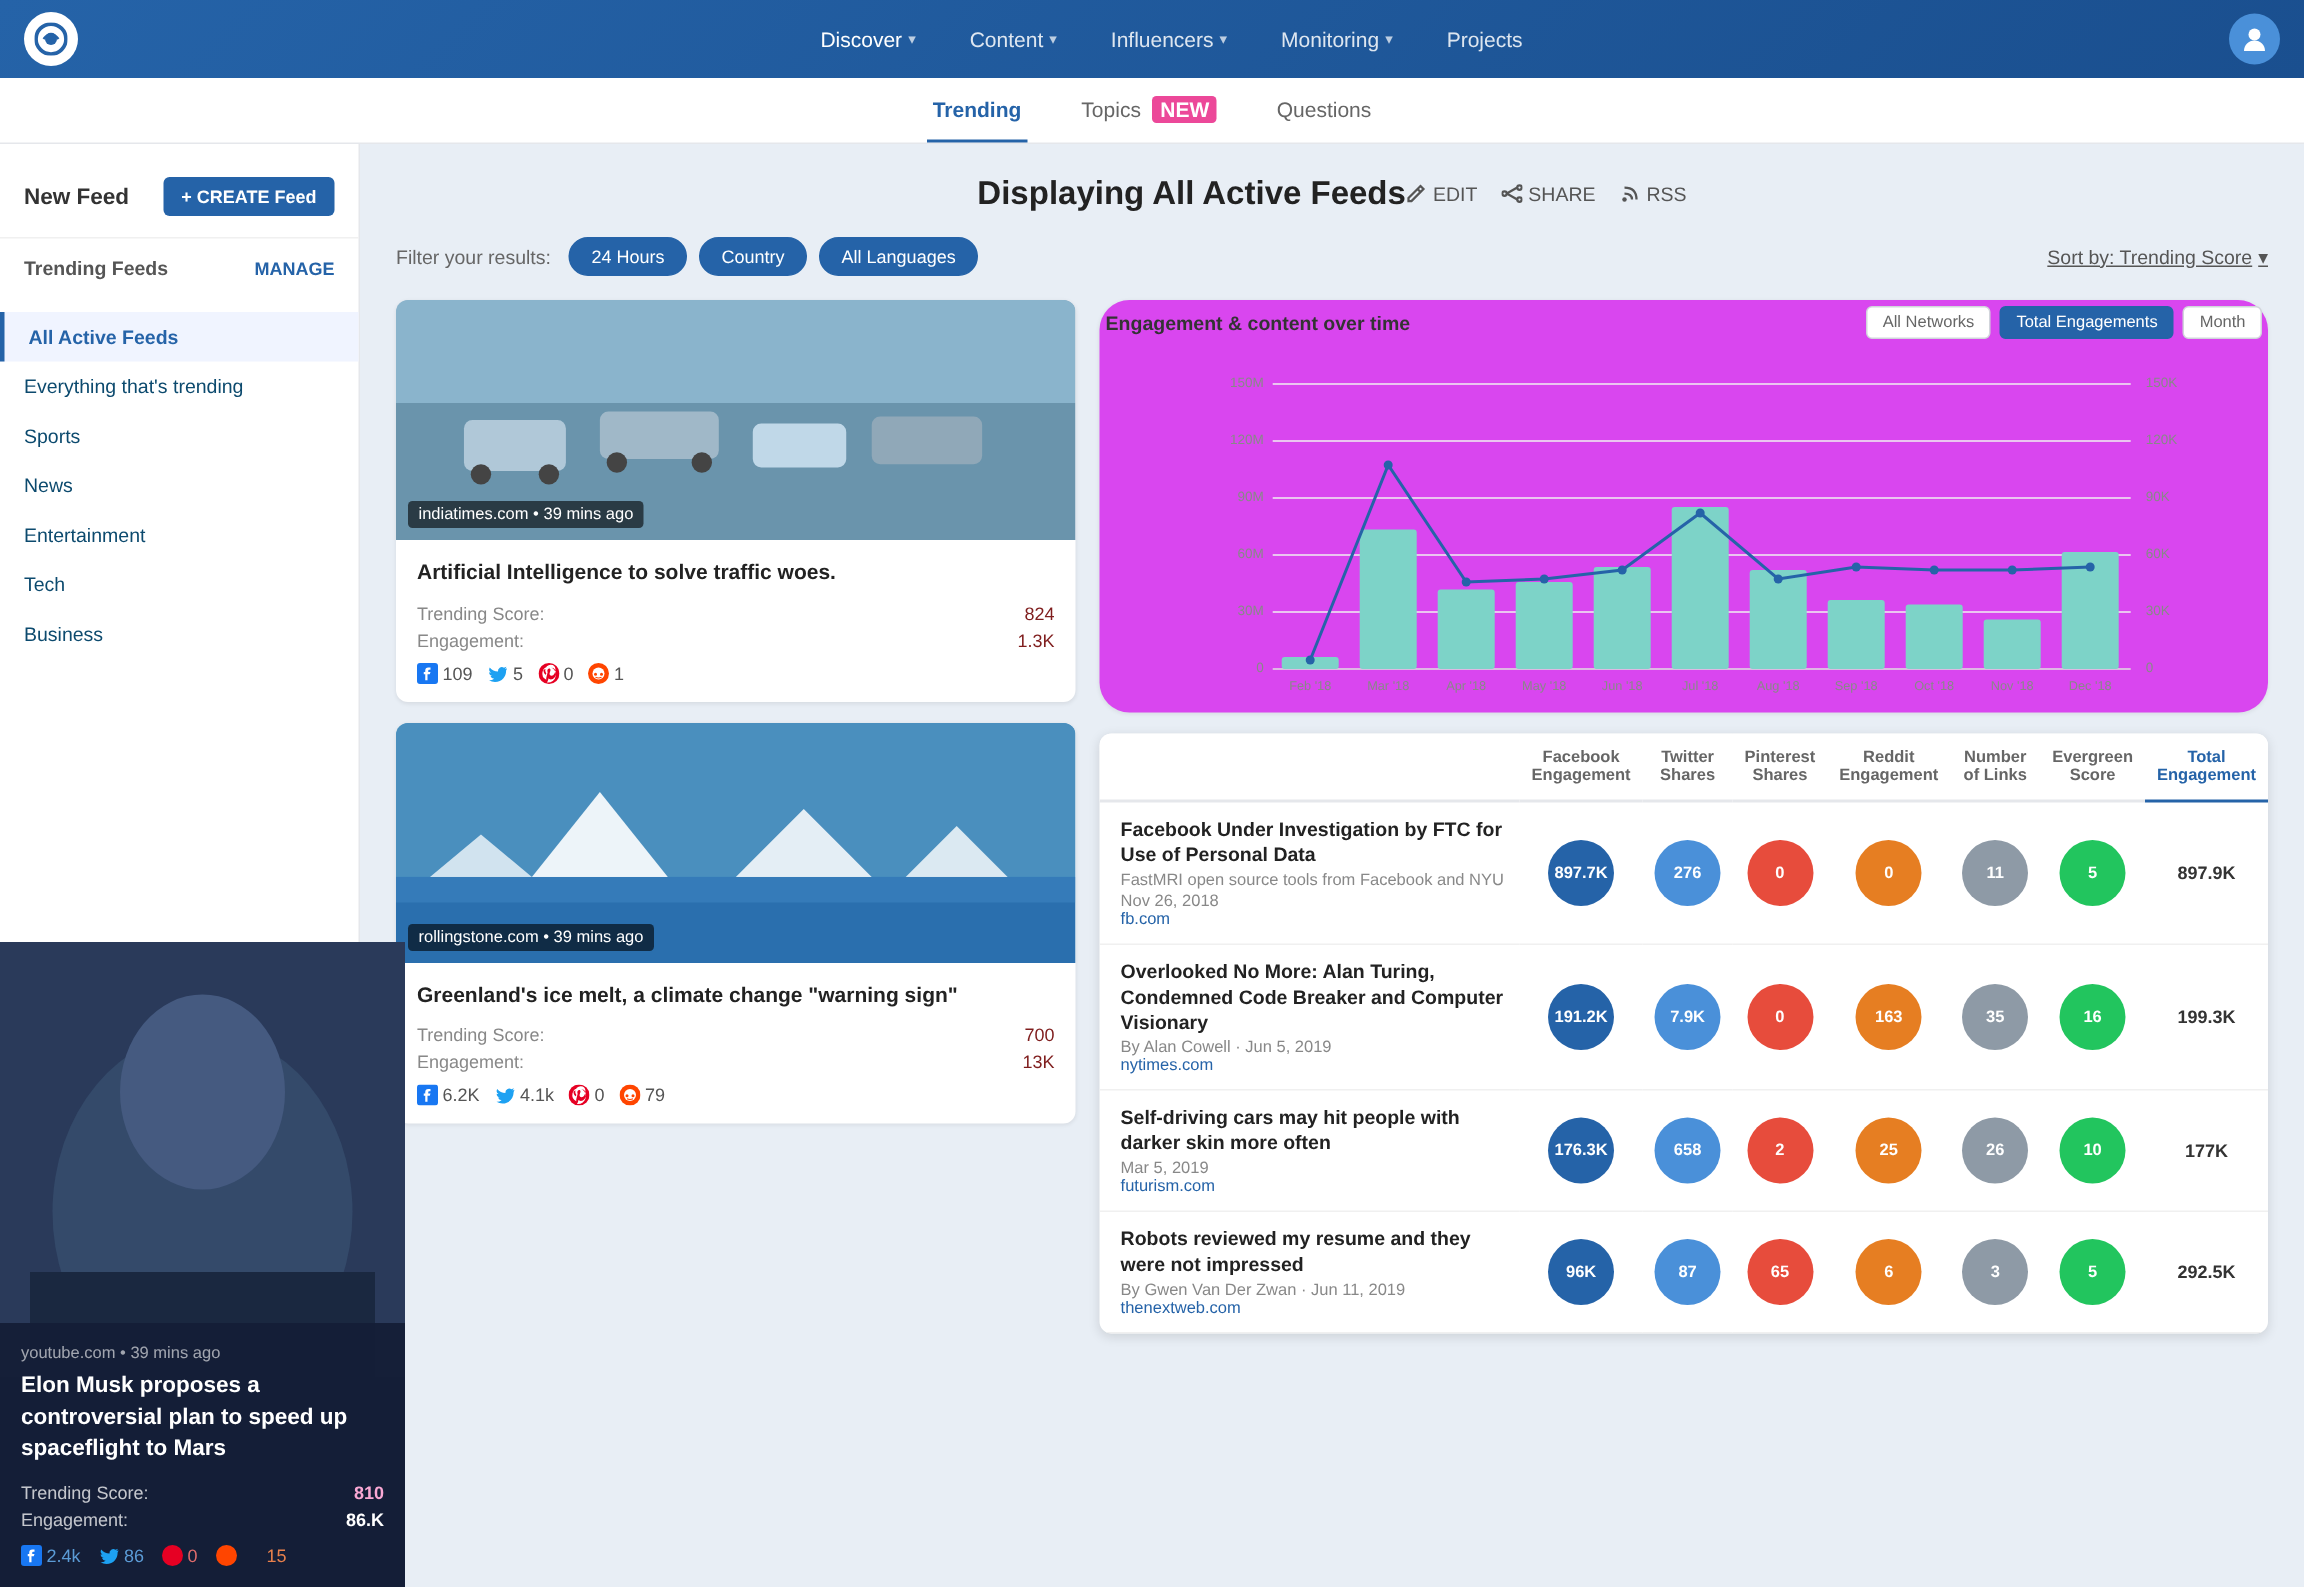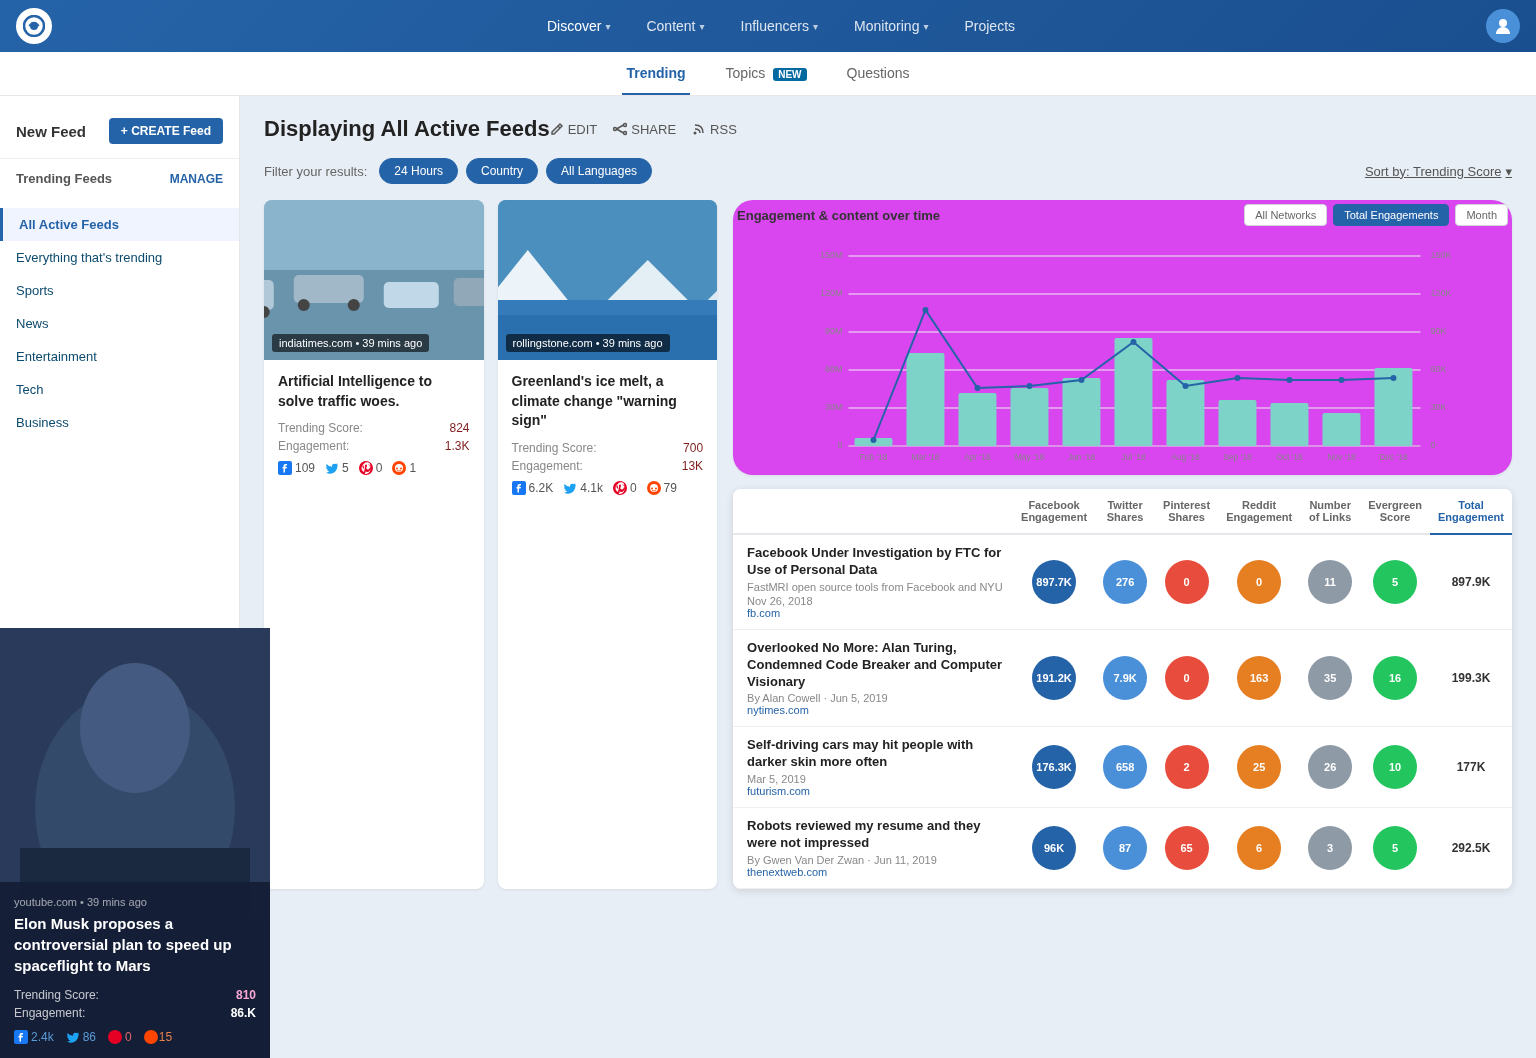--- a/index.html
+++ b/index.html
@@ -14,53 +14,53 @@
     .nav-links { display: flex; gap: 4px; flex:1; justify-content:center; }
     .nav-link { color: rgba(255,255,255,0.85); padding: 8px 16px; border-radius: 4px; cursor: pointer; font-size: 14px; display: flex; align-items: center; gap: 4px; }
     .nav-link.active { color: white; font-weight: 500; }
     .nav-chevron { font-size: 10px; color: rgba(255,255,255,0.7); }
     .nav-avatar { width: 34px; height: 34px; border-radius: 50%; background: #4a90d9; display: flex; align-items: center; justify-content: center; color: white; font-size: 16px; }
 
     
     .sub-nav { background: white; display: flex; align-items: center; justify-content: center; gap: 32px; padding: 0; height: 44px; border-bottom: 1px solid #e5e7eb; }
     .sub-nav-item { padding: 12px 4px; font-size: 14px; color: #666; cursor: pointer; border-bottom: 2px solid transparent; }
     .sub-nav-item.active { color: #2563a8; border-bottom: 2px solid #2563a8; font-weight: 600; }
-    .badge-new { background: #0369a1; color: white; font-size: 10px; padding: 1px 5px; border-radius: 3px; margin-left: 4px; font-weight: 600; }
+    .badge-new { background: #ec4899; color: white; font-size: 14px; padding: 1px 5px; border-radius: 3px; margin-left: 4px; font-weight: 600; }
 
     
     .main-layout { display: flex; min-height: calc(100vh - 96px); }
 
     
     .sidebar { width: 240px; background: white; border-right: 1px solid #e5e7eb; padding: 12px 0; flex-shrink: 0; }
     .sidebar-new-feed { display: flex; align-items: center; justify-content: space-between; padding: 10px 16px 14px; border-bottom: 1px solid #f0f0f0; }
     .new-feed-label { font-size: 15px; font-weight: 600; color: #333; }
     .create-feed-btn { background: #2563a8; color: white; border: none; padding: 6px 12px; border-radius: 4px; cursor: pointer; font-size: 12px; font-weight: 600; display: flex; align-items: center; gap: 4px; }
     .sidebar-section-title { font-size: 13px; font-weight: 600; color: #555; padding: 12px 16px 8px; display: flex; align-items: center; justify-content: space-between; }
     .manage-btn { color: #2563a8; font-size: 12px; font-weight: 600; cursor: pointer; background: none; border: none; }
     .sidebar-item { padding: 9px 16px; cursor: pointer; color: #0c4a6e; font-size: 13px; }
     .sidebar-item.active { background: #f0f4ff; color: #2563a8; font-weight: 600; border-left: 3px solid #2563a8; margin-top: 14px; }
 
     
     .main-content { flex: 1; padding: 20px 24px; overflow: hidden; }
 
-    .page-header { display: flex; align-items: center; justify-content: flex-start; margin-bottom: 16px; }
+    .page-header { display: flex; align-items: center; justify-content: center; margin-bottom: 16px; }
     .page-title { font-size: 22px; font-weight: 600; color: #222; }
     .header-actions { display: flex; gap: 16px; align-items: center; }
     .action-btn { color: #555; font-size: 13px; cursor: pointer; display: flex; align-items: center; gap: 4px; }
 
     
     .filter-bar { display: flex; align-items: center; gap: 8px; margin-bottom: 16px; flex-wrap: wrap; }
     .filter-label { color: #666; font-size: 13px; margin-right: 4px; }
     .filter-btn { padding: 5px 14px; border-radius: 20px; border: 1px solid #d1d5db; background: white; font-size: 12px; cursor: pointer; color: #444; }
     .filter-btn.active { background: #2563a8; color: white; border-color: #2563a8; }
     .sort-label { margin-left: auto; color: #555; font-size: 13px; display: flex; align-items: center; gap: 4px; text-decoration: underline; }
 
     
     .content-area { display: grid; grid-template-columns: 1fr 1fr; gap: 16px; }
-    .content-left { display: flex; flex-direction: row; gap: 14px; }
+    .content-left { display: flex; flex-direction: column; gap: 14px; }
     .content-right { display: flex; flex-direction: column; gap: 14px; }
 
     
     .article-card { background: white; border-radius: 8px; overflow: hidden; box-shadow: 0 1px 3px rgba(0,0,0,0.08); }
     .card-img-placeholder { width: 100%; height: 160px; background: #8ab8d8; display: flex; align-items: center; justify-content: center; position: relative; overflow: hidden; }
     .card-img-traffic { background: linear-gradient(135deg, #b0c4d8, #7a9ab5); }
     .card-img-greenland { background: linear-gradient(135deg, #6aadcf, #4a8fbf); }
     .card-source-tag { position: absolute; bottom: 8px; left: 8px; background: rgba(0,0,0,0.6); color: white; font-size: 11px; padding: 3px 7px; border-radius: 3px; }
     .card-body { padding: 12px 14px; }
     .card-title { font-size: 14px; font-weight: 600; color: #222; line-height: 1.4; margin-bottom: 10px; }
@@ -555,21 +555,21 @@
             <path d="M13 3.5a5 5 0 01-1.5.4 2.6 2.6 0 001.1-1.4 5.2 5.2 0 01-1.6.6A2.6 2.6 0 007 5.7 7.4 7.4 0 011.5 3a2.6 2.6 0 00.8 3.4 2.6 2.6 0 01-1.2-.3v.03a2.6 2.6 0 002.1 2.5 2.6 2.6 0 01-1.2.05 2.6 2.6 0 002.4 1.8A5.2 5.2 0 011 11.5a7.4 7.4 0 004 1.2c4.8 0 7.4-4 7.4-7.4v-.3A5.2 5.2 0 0013 3.5z"></path>
           </svg>
         <span>86</span>
       </span>
       <span style="color:#e06c6c; display:flex; align-items:center; gap:3px;">
         <svg width="14" height="14" viewBox="0 0 14 14" fill="#e60023">
             <circle cx="7" cy="7" r="7"></circle>
           </svg>
         <span>0</span>
       </span>
-      <span style="color:#e8804c; display:flex; align-items:center; gap:1px;">
+      <span style="color:#e8804c; display:flex; align-items:center; gap:20px;">
         <svg width="14" height="14" viewBox="0 0 14 14" fill="#ff4500">
             <circle cx="7" cy="7" r="7"></circle>
           </svg>
         <span>15</span>
       </span>
     </div>
   </div>
 </div>
 
 </body></html>

